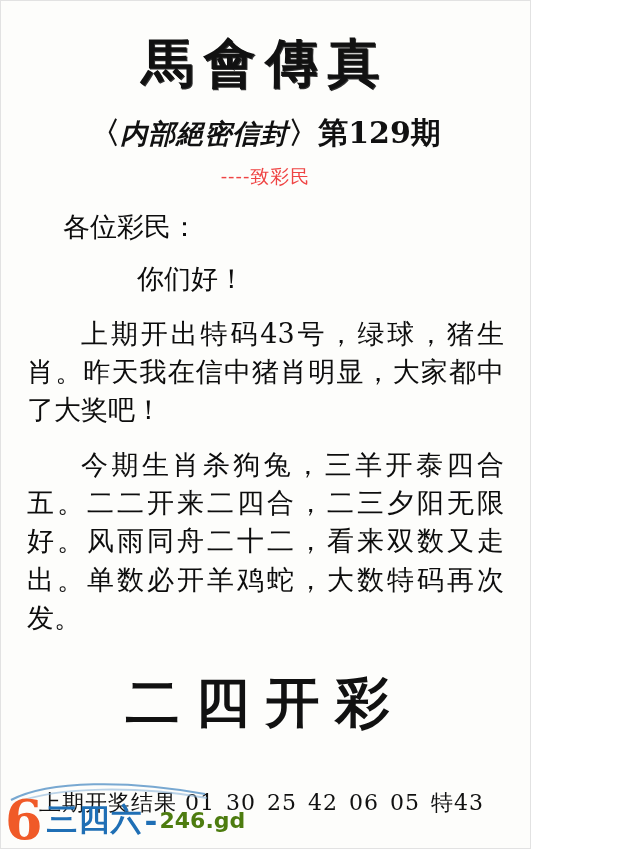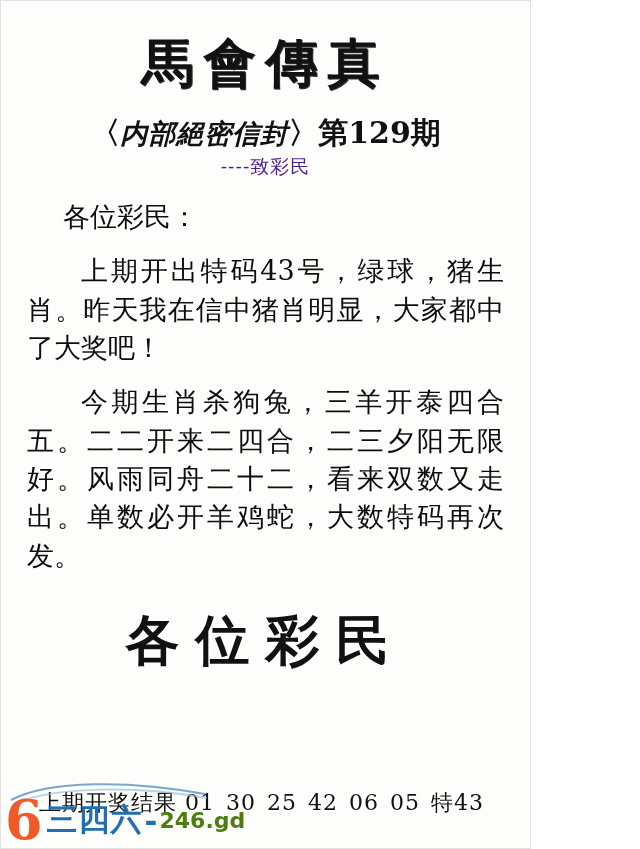--- a/index.html
+++ b/index.html
@@ -53,22 +53,23 @@
   }
   .issue {
     font-size: 30px;
     font-family: "DejaVu Serif", serif;
     font-weight: bold;
     margin-left: 0;
     vertical-align: middle;
   }
   .dedication {
     text-align: center;
+    margin-top: 10px;
     font-size: 19px;
-    color: #4c1d95;
+    color: #ef4444;
     font-family: "DejaVu Serif", serif;
     letter-spacing: 1px;
   }
   .body-text {
     margin: 18px 26px 0 26px;
     color: #0d0d0d;
     font-size: 27px;
     line-height: 1.42;
     font-family: "DejaVu Serif", serif;
   }
@@ -168,25 +169,26 @@
   <div class="title">馬會傳真</div>
 
   <div class="subtitle-row">
     <span class="subtitle-bracket">〈</span><span class="subtitle-main">内部絕密信封</span><span class="subtitle-bracket">〉</span><span class="issue">第129期</span>
   </div>
 
   <div class="dedication">----致彩民</div>
 
   <div class="body-text">
     <div class="p-greeting">各位彩民：</div>
+    <div class="p-hello">你们好！</div>
     <div class="para">上期开出特码43号，绿球，猪生肖。昨天我在信中猪肖明显，大家都中了大奖吧！</div>
     <div class="para">今期生肖杀狗兔，三羊开泰四合五。二二开来二四合，二三夕阳无限好。风雨同舟二十二，看来双数又走出。单数必开羊鸡蛇，大数特码再次发。</div>
   </div>
 
-  <div class="bigline">各位彩民</div>
+  <div class="bigline">二四开彩</div>
 
   <div class="result-line">
     <span class="result-label">上期开奖结果</span><span class="result-nums"><span>01</span><span>30</span><span>25</span><span>42</span><span>06</span><span>05</span></span><span>特</span><span>43</span>
   </div>
 
   <svg class="wm-swoosh" viewBox="0 0 200 26">
     <path d="M2 22 C 40 2, 120 2, 196 16" stroke="#1f6fb5" stroke-width="2" fill="none" opacity="0.7"></path>
     <path d="M6 25 C 50 8, 130 8, 198 20" stroke="#8fb7da" stroke-width="2" fill="none" opacity="0.7"></path>
   </svg>
 

